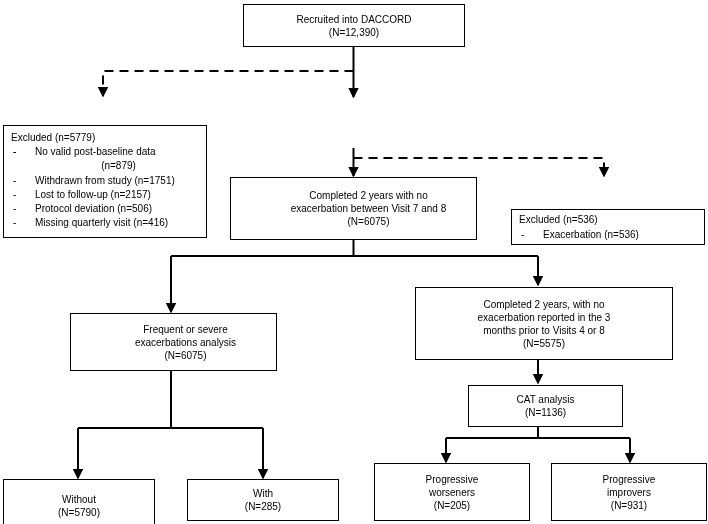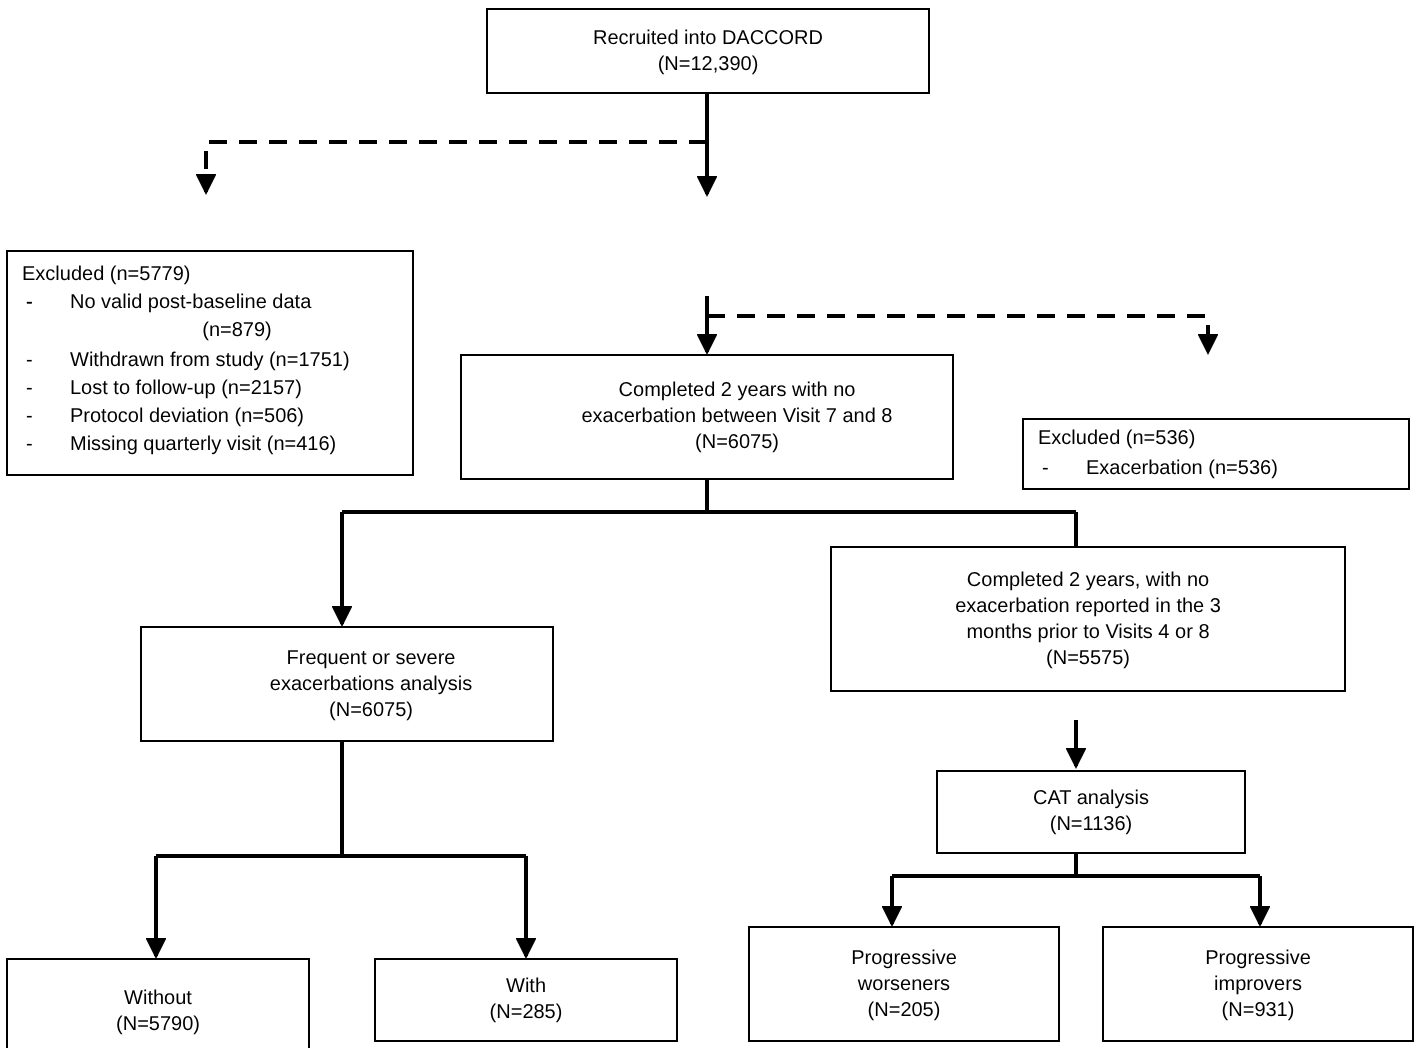--- a/index.html
+++ b/index.html
@@ -168,21 +168,21 @@
     <span class="line">exacerbation between Visit 7 and 8</span>
     <span class="line">(N=6075)</span>
   </div>
 
   <div class="node" style="left:70px; top:313px; width:207px; height:58px;padding-left:24px;">
     <span class="line">Frequent or severe</span>
     <span class="line">exacerbations analysis</span>
     <span class="line">(N=6075)</span>
   </div>
 
-  <div class="node" style="left:415px; top:273px; width:258px; height:73px;">
+  <div class="node" style="left:415px; top:287px; width:258px; height:73px;">
     <span class="line">Completed 2 years, with no</span>
     <span class="line">exacerbation reported in the 3</span>
     <span class="line">months prior to Visits 4 or 8</span>
     <span class="line">(N=5575)</span>
   </div>
 
   <div class="node" style="left:468px; top:385px; width:155px; height:42px;">
     <span class="line">CAT analysis</span>
     <span class="line">(N=1136)</span>
   </div>

